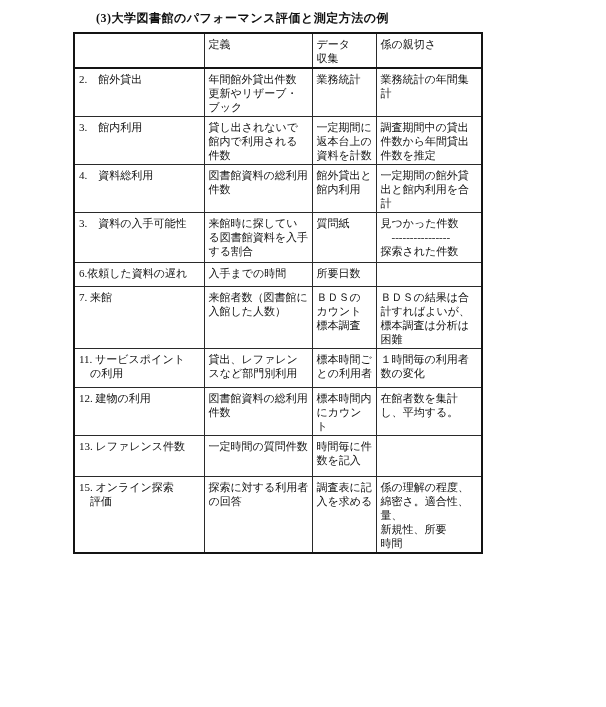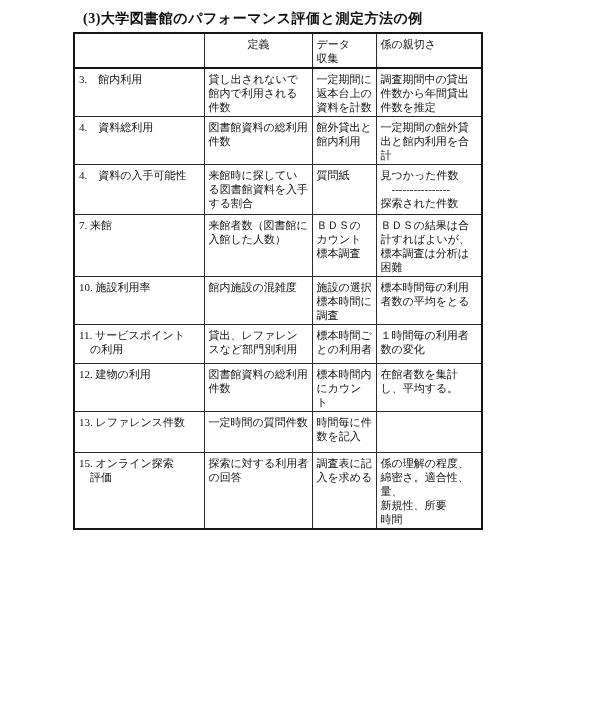--- a/index.html
+++ b/index.html
@@ -7,23 +7,23 @@
     position: relative;
     width: 606px;
     height: 707px;
     background: #ffffff;
     font-family: "Liberation Serif", "DejaVu Serif", serif;
     color: #111111;
     overflow: hidden;
   }
   .doc-title {
     position: absolute;
-    left: 83px;
+    left: 96px;
     top: 10px;
-    font-size: 14px;
+    font-size: 12px;
     font-weight: 700;
     letter-spacing: 0.5px;
     white-space: pre;
   }
   table.perf-table {
     position: absolute;
     left: 73px;
     top: 32px;
     width: 408px;
     border-collapse: collapse;
@@ -35,21 +35,21 @@
     vertical-align: top;
     text-align: left;
     font-weight: 400;
     font-size: 11px;
     line-height: 14px;
     padding: 3px 3px 2px 4px;
     white-space: pre-line;
     overflow: hidden;
   }
   .perf-table thead tr { border-bottom: 2px solid #141414; }
-  .perf-table th.h-def { text-align: center; font-weight: 400; }
+  .perf-table th.h-def { font-weight: 400; }
   .perf-table col.c1 { width: 130px; }
   .perf-table col.c2 { width: 108px; }
   .perf-table col.c3 { width: 64px; }
   .perf-table col.c4 { width: 106px; }
 </style>
 </head>
 <body>
 
 <div class="page">
 
@@ -65,54 +65,60 @@
     <thead>
       <tr style="height:33px">
         <th></th>
         <th class="h-def">定義</th>
         <th>データ
 収集</th>
         <th>係の親切さ</th>
       </tr>
     </thead>
     <tbody>
+      <tr style="height:47px">
+        <td>2.　館外貸出</td>
+        <td>年間館外貸出件数
+更新やリザーブ・ブック</td>
+        <td>業務統計</td>
+        <td>業務統計の年間集計</td>
+      </tr>
       <tr style="height:48px">
         <td>3.　館内利用</td>
         <td>貸し出されないで館内で利用される件数</td>
         <td>一定期間に返本台上の資料を計数</td>
         <td>調査期間中の貸出件数から年間貸出件数を推定</td>
       </tr>
       <tr style="height:33px">
         <td>4.　資料総利用</td>
         <td>図書館資料の総利用件数</td>
         <td>館外貸出と館内利用</td>
         <td>一定期間の館外貸出と館内利用を合計</td>
       </tr>
       <tr style="height:50px">
-        <td>4.　資料の入手可能性</td>
+        <td>3.　資料の入手可能性</td>
         <td>来館時に探している図書館資料を入手する割合</td>
         <td>質問紙</td>
         <td>見つかった件数
 　----------------
 探索された件数</td>
+      </tr>
+      <tr style="height:24px">
+        <td>6.依頼した資料の遅れ</td>
+        <td>入手までの時間</td>
+        <td>所要日数</td>
+        <td></td>
       </tr>
       <tr style="height:48px">
         <td>7. 来館</td>
         <td>来館者数（図書館に入館した人数）</td>
         <td>ＢＤＳの
 カウント
 標本調査</td>
         <td>ＢＤＳの結果は合計すればよいが、標本調査は分析は困難</td>
-      </tr>
-      <tr style="height:45px">
-        <td>10. 施設利用率</td>
-        <td>館内施設の混雑度</td>
-        <td>施設の選択
-標本時間に調査</td>
-        <td>標本時間毎の利用者数の平均をとる</td>
       </tr>
       <tr style="height:39px">
         <td>11. サービスポイント
 　の利用</td>
         <td>貸出、レファレンスなど部門別利用</td>
         <td>標本時間ごとの利用者</td>
         <td>１時間毎の利用者数の変化</td>
       </tr>
       <tr style="height:35px">
         <td>12. 建物の利用</td>

